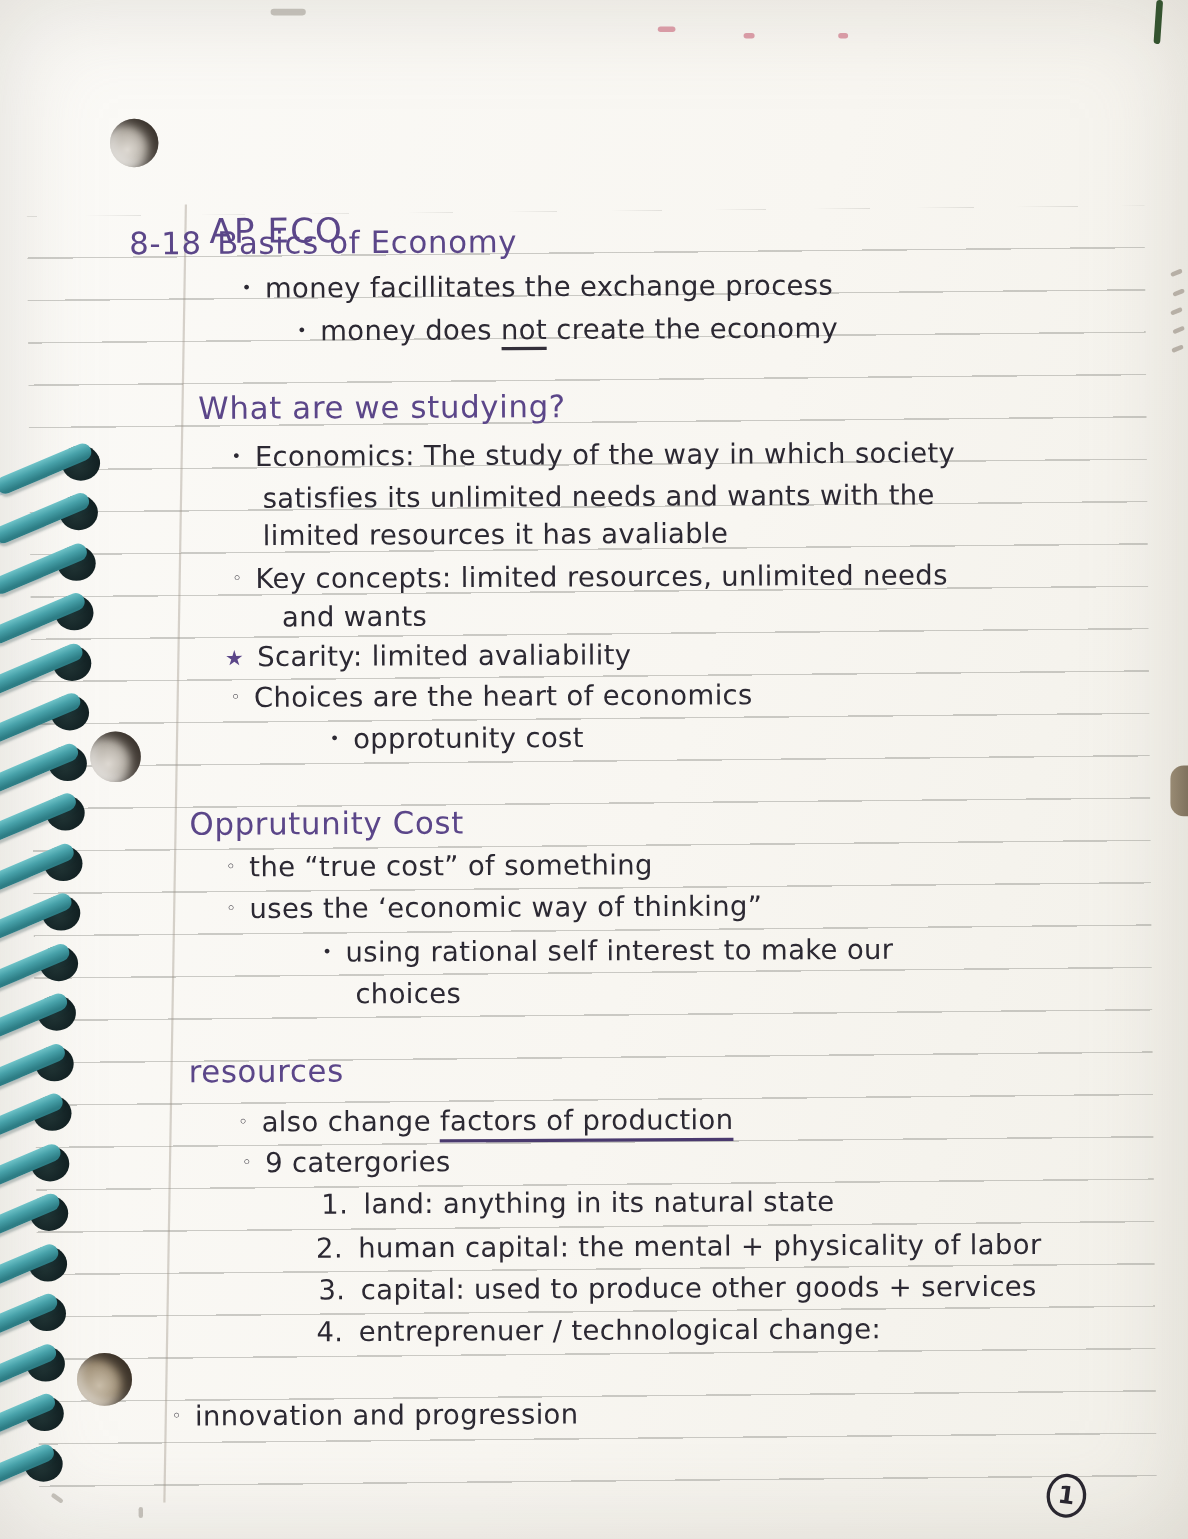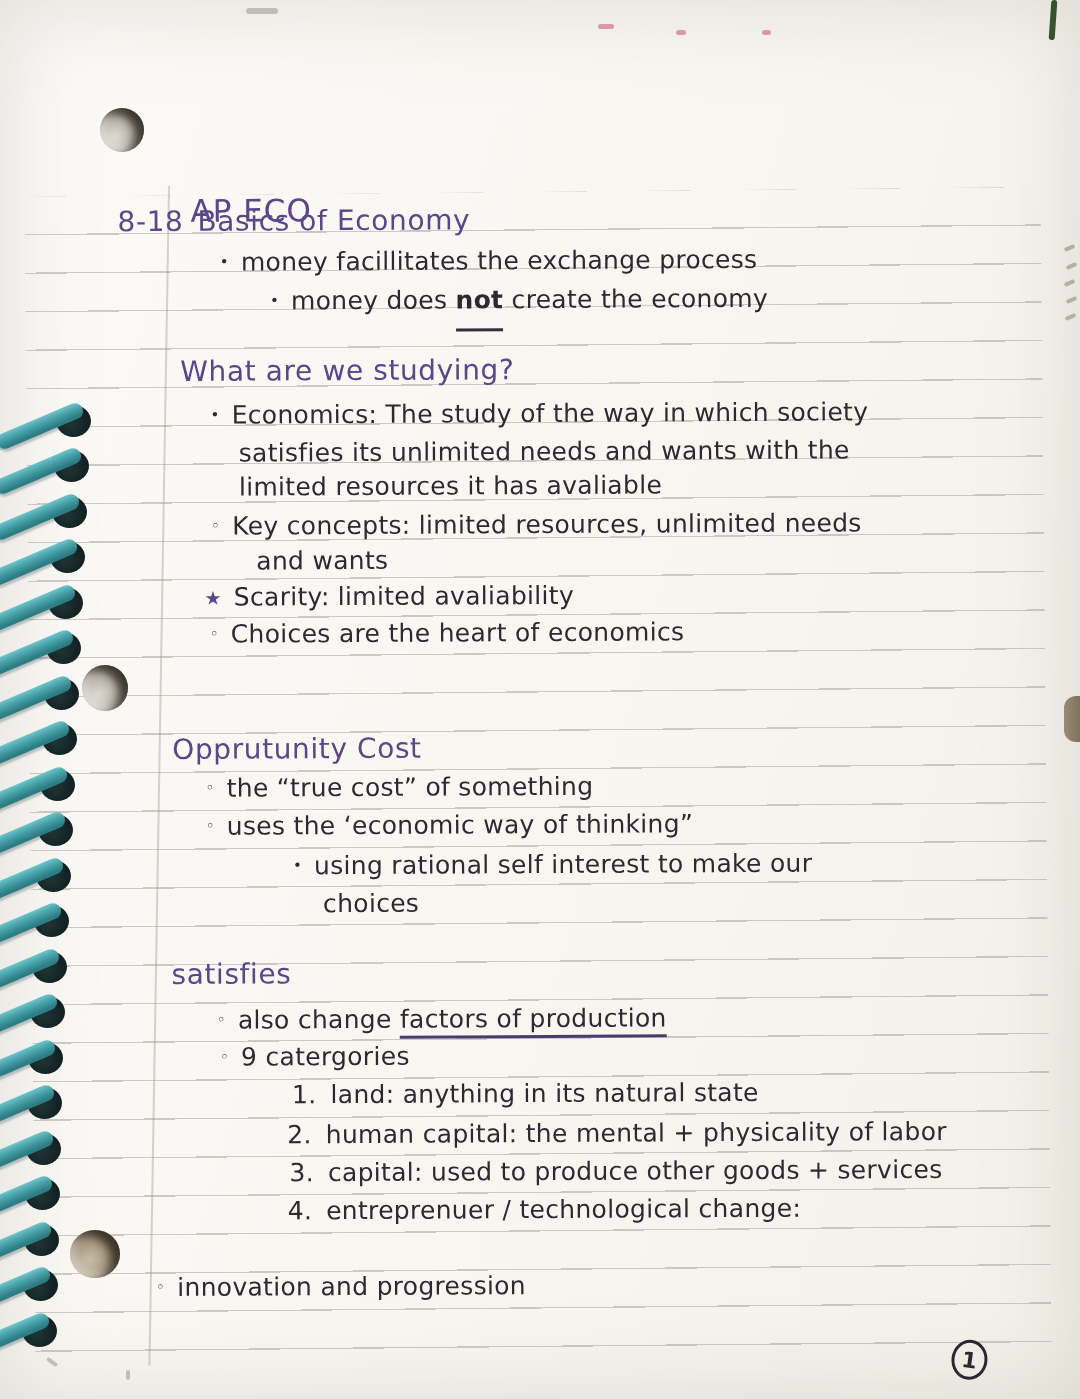--- a/index.html
+++ b/index.html
@@ -62,21 +62,21 @@
     background:linear-gradient(to right,#8a7a60,#6b5c46);opacity:.85;}
   
   .notes{position:absolute;inset:0;transform:rotate(-0.3deg);color:var(--ink);}
   .row{position:absolute;white-space:nowrap;font-size:25px;letter-spacing:.3px;line-height:1.1;}
   .purple{color:var(--purple);}
   .h1{font-size:31px;letter-spacing:1px;margin-top:27px;}
   .h2{font-size:28px;letter-spacing:.6px;}
   .bullet{display:inline-block;margin-right:12px;font-size:15px;vertical-align:4px;}
   .bullet.star{font-size:19px;vertical-align:1px;color:var(--purple);}
   .num{display:inline-block;margin-right:14px;}
-  .u-ink{border-bottom:3px solid #332f3a;padding-bottom:14px;font-weight:bold;}
+  .u-ink{border-bottom:3px solid #332f3a;padding-bottom:1px;}
   .u-purple{border-bottom:3px solid #4a3a6e;padding-bottom:2px;}
   .page-badge{
     position:absolute;left:948px;top:1342px;width:30px;height:34px;border:3px solid #2a2730;
     border-radius:50%;font-size:22px;font-weight:bold;color:#2a2730;
     display:flex;align-items:center;justify-content:center;transform:rotate(8deg);
   }
 </style>
 </head>
 <body>
 
@@ -222,28 +222,29 @@
     <div class="row" style="top:286px;left:272px;"><span class="bullet">•</span><span>money does </span><span class="u-ink">not</span><span> create the economy</span></div>
 
     <div class="row purple h2" style="top:355px;left:182px;"><span>What are we studying?</span></div>
     <div class="row" style="top:400px;left:212px;"><span class="bullet">•</span><span>Economics: The study of the way in which society</span></div>
     <div class="row" style="top:438px;left:240px;"><span>satisfies its unlimited needs and wants with the</span></div>
     <div class="row" style="top:472px;left:240px;"><span>limited resources it has avaliable</span></div>
     <div class="row" style="top:511px;left:212px;"><span class="bullet">◦</span><span>Key concepts: limited resources, unlimited needs</span></div>
     <div class="row" style="top:546px;left:257px;"><span>and wants</span></div>
     <div class="row" style="top:582px;left:205px;"><span class="bullet star">★</span><span>Scarity: limited avaliability</span></div>
     <div class="row" style="top:619px;left:210px;"><span class="bullet">◦</span><span>Choices are the heart of economics</span></div>
+    <div class="row" style="top:657px;left:300px;"><span class="bullet">•</span><span>opprotunity cost</span></div>
 
     <div class="row purple h2" style="top:733px;left:172px;"><span>Opprutunity Cost</span></div>
     <div class="row" style="top:773px;left:205px;"><span class="bullet">◦</span><span>the “true cost” of something</span></div>
     <div class="row" style="top:811px;left:205px;"><span class="bullet">◦</span><span>uses the ‘economic way of thinking”</span></div>
     <div class="row" style="top:851px;left:292px;"><span class="bullet">•</span><span>using rational self interest to make our</span></div>
     <div class="row" style="top:889px;left:322px;"><span>choices</span></div>
 
-    <div class="row purple h2" style="top:958px;left:170px;"><span>satisfies</span></div>
+    <div class="row purple h2" style="top:958px;left:170px;"><span>resources</span></div>
     <div class="row" style="top:1005px;left:215px;"><span class="bullet">◦</span><span>also change </span><span class="u-purple">factors of production</span></div>
     <div class="row" style="top:1042px;left:218px;"><span class="bullet">◦</span><span>9 catergories</span></div>
     <div class="row" style="top:1080px;left:290px;"><span class="num">1.</span><span>land: anything in its natural state</span></div>
     <div class="row" style="top:1120px;left:285px;"><span class="num">2.</span><span>human capital: the mental + physicality of labor</span></div>
     <div class="row" style="top:1158px;left:287px;"><span class="num">3.</span><span>capital: used to produce other goods + services</span></div>
     <div class="row" style="top:1196px;left:285px;"><span class="num">4.</span><span>entreprenuer / technological change:</span></div>
     <div class="row" style="top:1272px;left:153px;"><span class="bullet">◦</span><span>innovation and progression</span></div>
 
     <div class="page-badge">
         <span>1</span>

